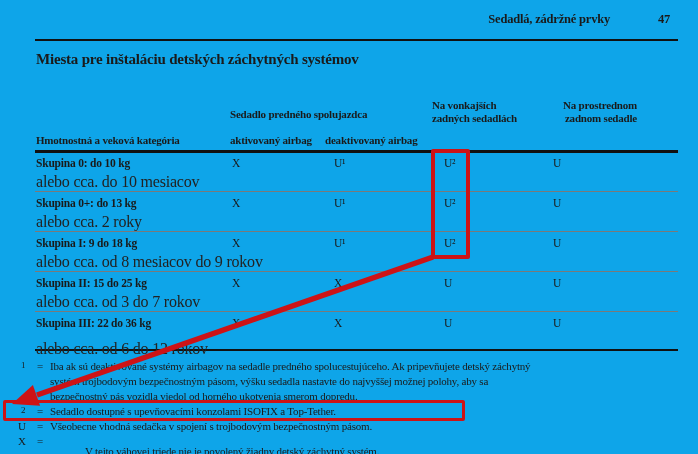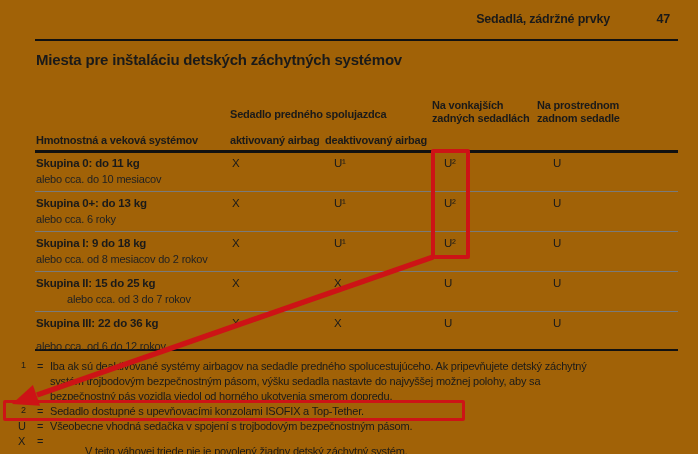--- a/index.html
+++ b/index.html
@@ -1,79 +1,79 @@
 <!DOCTYPE html>
 <html><head>
 <meta charset="utf-8">
 <style>
   html,body{margin:0;padding:0;background:#fff;}
-  .page{position:relative;width:698px;height:454px;background:#a16207;overflow:hidden;
-        font-family:Liberation Sans, sans-serif;color:#1a1a1a;letter-spacing:-0.2px;}
+  .page{position:relative;width:698px;height:454px;background:#0ea5e9;overflow:hidden;
+        font-family:Liberation Serif, serif;color:#1a1a1a;letter-spacing:-0.2px;}
   .abs{position:absolute;white-space:nowrap;}
   .b{font-weight:bold;}
   .hline{position:absolute;background:#111;}
   .sep{position:absolute;background:#7a7a7a;height:1.2px;}
   .hdr-small{font-size:11px;font-weight:bold;line-height:13px;}
   .wrap{white-space:normal;}
   .rowgroup{font-size:11.5px;font-weight:bold;}
-  .rowage{font-size:11px;color:#222;}
+  .rowage{font-size:16px;color:#222;}
   .cellval{font-size:11.5px;}
   .fn{font-size:11px;line-height:13px;}
   .fn-sup{font-size:9px;}
   .redbox{position:absolute;border-radius:2px;}
   svg.overlay{position:absolute;left:0;top:0;pointer-events:none;}
 </style>
 </head>
 <body>
 
 <div class="page">
 
   <div class="abs b" style="left:410px;top:12px;width:200px;text-align:right;font-size:12.5px;">Sedadlá, zádržné prvky</div>
   <div class="abs b" style="left:648px;top:12px;width:22px;text-align:right;font-size:12.5px;">47</div>
   <div class="hline" style="left:35px;top:39px;width:643px;height:1.5px;"></div>
 
   <div class="abs b" style="left:36px;top:51px;font-size:15px;">Miesta pre inštaláciu detských záchytných systémov</div>
 
   <div class="abs hdr-small" style="left:230px;top:108px;">Sedadlo predného spolujazdca</div>
   <div class="abs hdr-small wrap" style="left:432px;top:99px;width:104px;">Na vonkajších zadných sedadlách</div>
-  <div class="abs hdr-small wrap" style="left:537px;top:99px;width:100px;">Na prostrednom zadnom sedadle</div>
-  <div class="abs hdr-small" style="left:36px;top:134px;">Hmotnostná a veková systémov</div>
+  <div class="abs hdr-small wrap" style="left:537px;top:99px;width:100px;text-align:right;">Na prostrednom zadnom sedadle</div>
+  <div class="abs hdr-small" style="left:36px;top:134px;">Hmotnostná a veková kategória</div>
   <div class="abs hdr-small" style="left:230px;top:134px;">aktivovaný airbag</div>
   <div class="abs hdr-small" style="left:325px;top:134px;">deaktivovaný airbag</div>
 
   <div class="hline" style="left:35px;top:150px;width:643px;height:2.5px;"></div>
   <div class="sep" style="left:35px;top:191px;width:643px;"></div>
   <div class="sep" style="left:35px;top:231px;width:643px;"></div>
   <div class="sep" style="left:35px;top:271px;width:643px;"></div>
   <div class="sep" style="left:35px;top:311px;width:643px;"></div>
   <div class="hline" style="left:35px;top:348.5px;width:643px;height:2.5px;"></div>
 
-  <div class="abs rowgroup" style="left:36px;top:157px;">Skupina 0: do 11 kg</div>
+  <div class="abs rowgroup" style="left:36px;top:157px;">Skupina 0: do 10 kg</div>
   <div class="abs rowage" style="left:36px;top:173px;">alebo cca. do 10 mesiacov</div>
   <div class="abs cellval" style="left:232px;top:157px;">X</div>
   <div class="abs cellval" style="left:334px;top:157px;">U¹</div>
   <div class="abs cellval" style="left:444px;top:157px;">U²</div>
   <div class="abs cellval" style="left:553px;top:157px;">U</div>
 
   <div class="abs rowgroup" style="left:36px;top:197px;">Skupina 0+: do 13 kg</div>
-  <div class="abs rowage" style="left:36px;top:213px;">alebo cca. 6 roky</div>
+  <div class="abs rowage" style="left:36px;top:213px;">alebo cca. 2 roky</div>
   <div class="abs cellval" style="left:232px;top:197px;">X</div>
   <div class="abs cellval" style="left:334px;top:197px;">U¹</div>
   <div class="abs cellval" style="left:444px;top:197px;">U²</div>
   <div class="abs cellval" style="left:553px;top:197px;">U</div>
 
   <div class="abs rowgroup" style="left:36px;top:237px;">Skupina I: 9 do 18 kg</div>
-  <div class="abs rowage" style="left:36px;top:253px;">alebo cca. od 8 mesiacov do 2 rokov</div>
+  <div class="abs rowage" style="left:36px;top:253px;">alebo cca. od 8 mesiacov do 9 rokov</div>
   <div class="abs cellval" style="left:232px;top:237px;">X</div>
   <div class="abs cellval" style="left:334px;top:237px;">U¹</div>
   <div class="abs cellval" style="left:444px;top:237px;">U²</div>
   <div class="abs cellval" style="left:553px;top:237px;">U</div>
 
   <div class="abs rowgroup" style="left:36px;top:277px;">Skupina II: 15 do 25 kg</div>
-  <div class="abs rowage" style="left:36px;top:293px;margin-left:31px;">alebo cca. od 3 do 7 rokov</div>
+  <div class="abs rowage" style="left:36px;top:293px;">alebo cca. od 3 do 7 rokov</div>
   <div class="abs cellval" style="left:232px;top:277px;">X</div>
   <div class="abs cellval" style="left:334px;top:277px;">X</div>
   <div class="abs cellval" style="left:444px;top:277px;">U</div>
   <div class="abs cellval" style="left:553px;top:277px;">U</div>
 
   <div class="abs rowgroup" style="left:36px;top:317px;">Skupina III: 22 do 36 kg</div>
   <div class="abs rowage" style="left:36px;top:340px;">alebo cca. od 6 do 12 rokov</div>
   <div class="abs cellval" style="left:232px;top:317px;">X</div>
   <div class="abs cellval" style="left:334px;top:317px;">X</div>
   <div class="abs cellval" style="left:444px;top:317px;">U</div>

